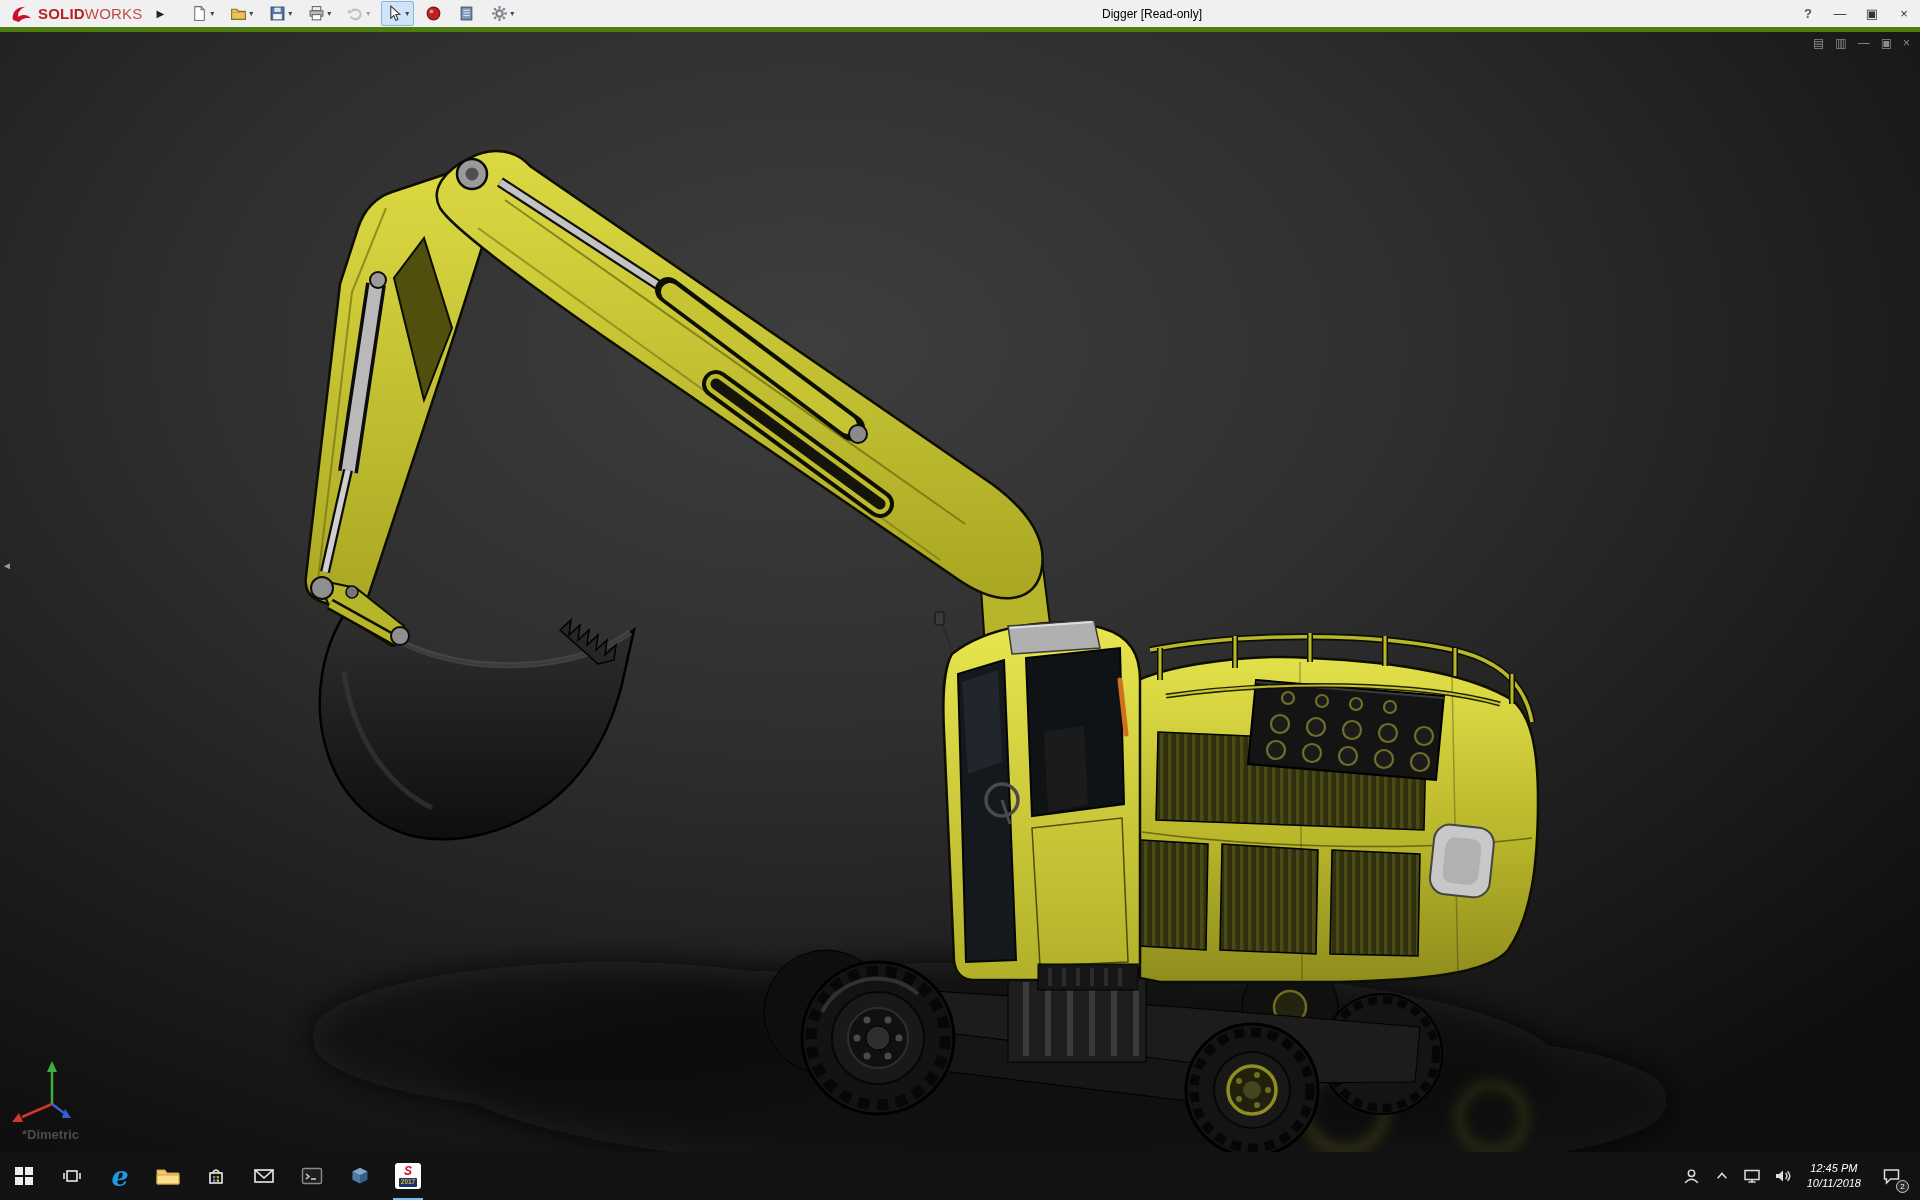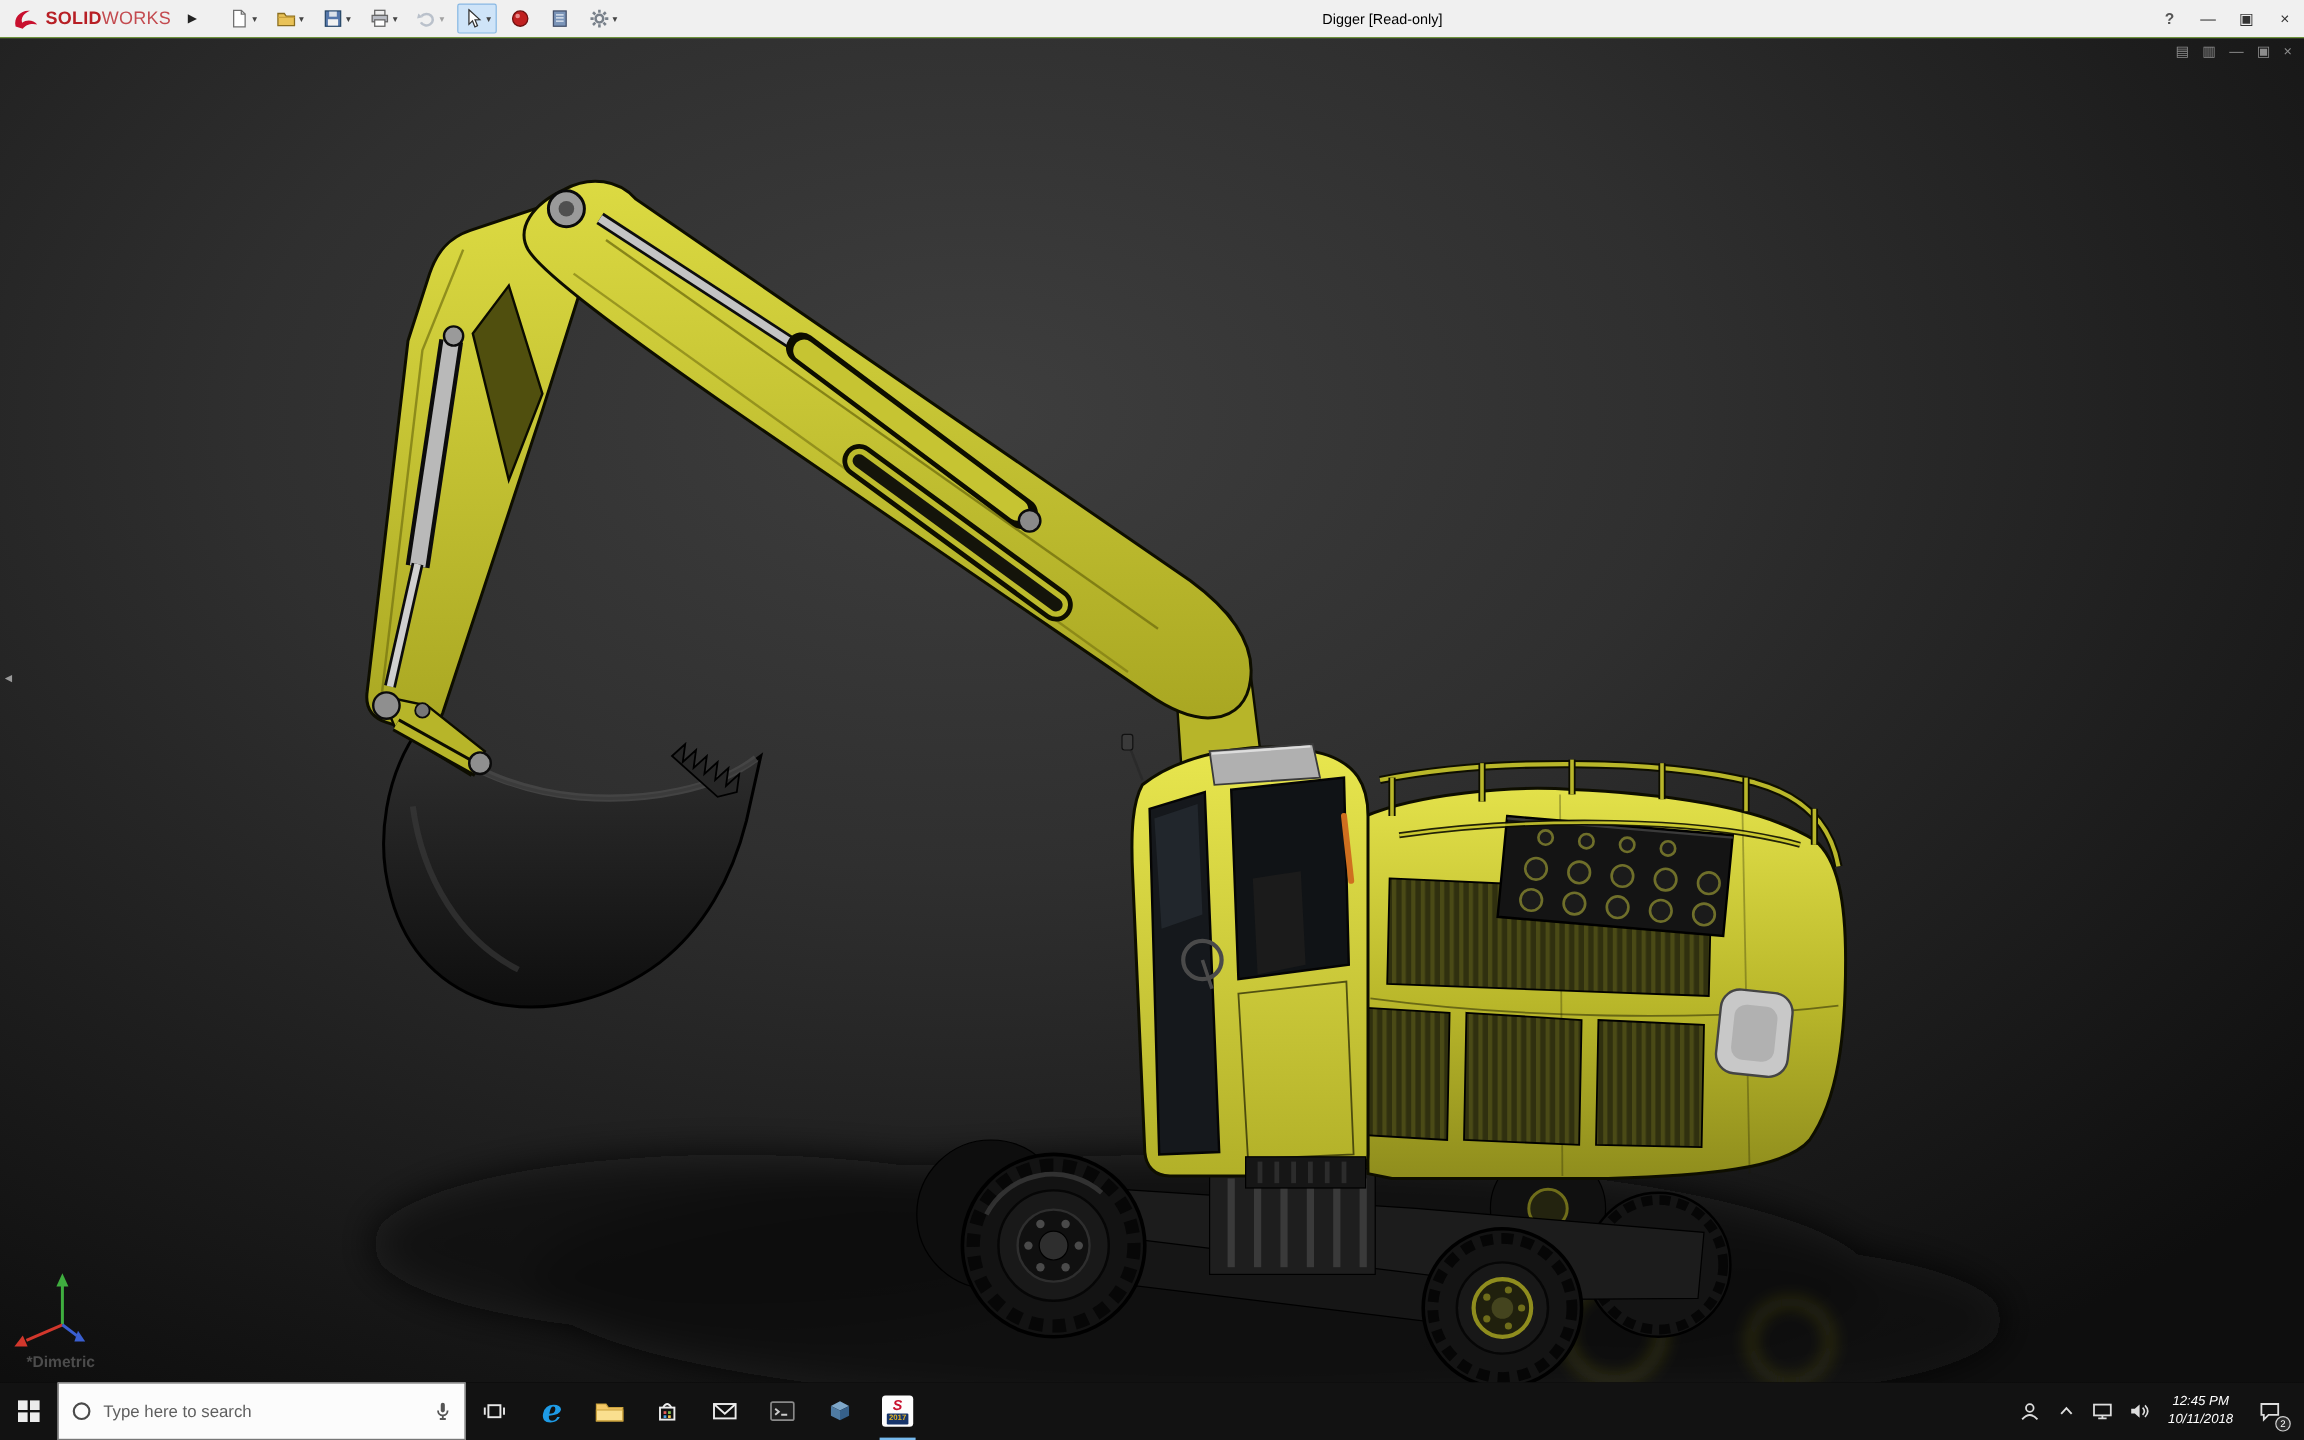--- a/index.html
+++ b/index.html
@@ -1,21 +1,21 @@
 <!DOCTYPE html>
 <html><head>
 <meta charset="utf-8">
 <style>
   * { box-sizing: border-box; margin: 0; padding: 0; }
   html, body { width: 1920px; height: 1200px; overflow: hidden;
     font-family: "Liberation Sans", "DejaVu Sans", sans-serif; background:#000; }
 
   
   .titlebar { position:absolute; top:0; left:0; width:1920px; height:32px;
-    background:#f0f0f0; display:flex; align-items:center; border-bottom:1px solid #4d7c0f; }
+    background:#f0f0f0; display:flex; align-items:center; border-bottom:5px solid #4d7c0f; }
   .logo-wrap { display:flex; align-items:center; gap:4px; padding:0 6px 0 10px; }
   .wordmark { font-size:15px; letter-spacing:.2px; color:#b71f25; }
   .wordmark .solid { font-weight:700; }
   .wordmark .works { font-weight:400; color:#c34a4f; }
   .flyout { font-size:10px; color:#222; padding:0 8px; cursor:default; }
   .tools { display:flex; align-items:center; gap:6px; margin-left:14px; }
   .tool { display:flex; align-items:center; gap:2px; padding:3px 4px; border:1px solid transparent; border-radius:2px; }
   .tool.active { background:#cfe4f8; border-color:#86b7e3; }
   .tool.disabled { opacity:.45; }
   .caret { font-size:8px; color:#444; }
@@ -445,32 +445,20 @@
 <div class="taskbar">
   <div class="tb-app">
     <span class="start-grid">
         <i></i>
         <i></i>
         <i></i>
         <i></i>
       </span>
   </div>
 
-  <div class="search">
-    <svg width="18" height="18" viewBox="0 0 18 18">
-      <circle cx="9" cy="9" r="6.5" fill="none" stroke="#4a4a4a" stroke-width="1.8"></circle>
-    </svg>
-    <input class="search-input" placeholder="Type here to search" style="">
-    <svg width="16" height="18" viewBox="0 0 16 18">
-      <rect x="6.3" y="2" width="3.4" height="8" rx="1.7" fill="#555"></rect>
-      <path d="M4 8.5 a4 4 0 0 0 8 0" fill="none" stroke="#555" stroke-width="1.5"></path>
-      <line x1="8" y1="13" x2="8" y2="15.5" stroke="#555" stroke-width="1.5"></line>
-      <line x1="5.5" y1="15.5" x2="10.5" y2="15.5" stroke="#555" stroke-width="1.5"></line>
-    </svg>
-  </div>
 
   <div class="tb-app">
     <svg width="20" height="20" viewBox="0 0 20 20">
       <rect x="5" y="5" width="10" height="10" fill="none" stroke="#e8e8e8" stroke-width="1.6"></rect>
       <line x1="2" y1="7" x2="2" y2="13" stroke="#e8e8e8" stroke-width="1.6"></line>
       <line x1="18" y1="7" x2="18" y2="13" stroke="#e8e8e8" stroke-width="1.6"></line>
     </svg>
   </div>
 
   <div class="tb-app">

